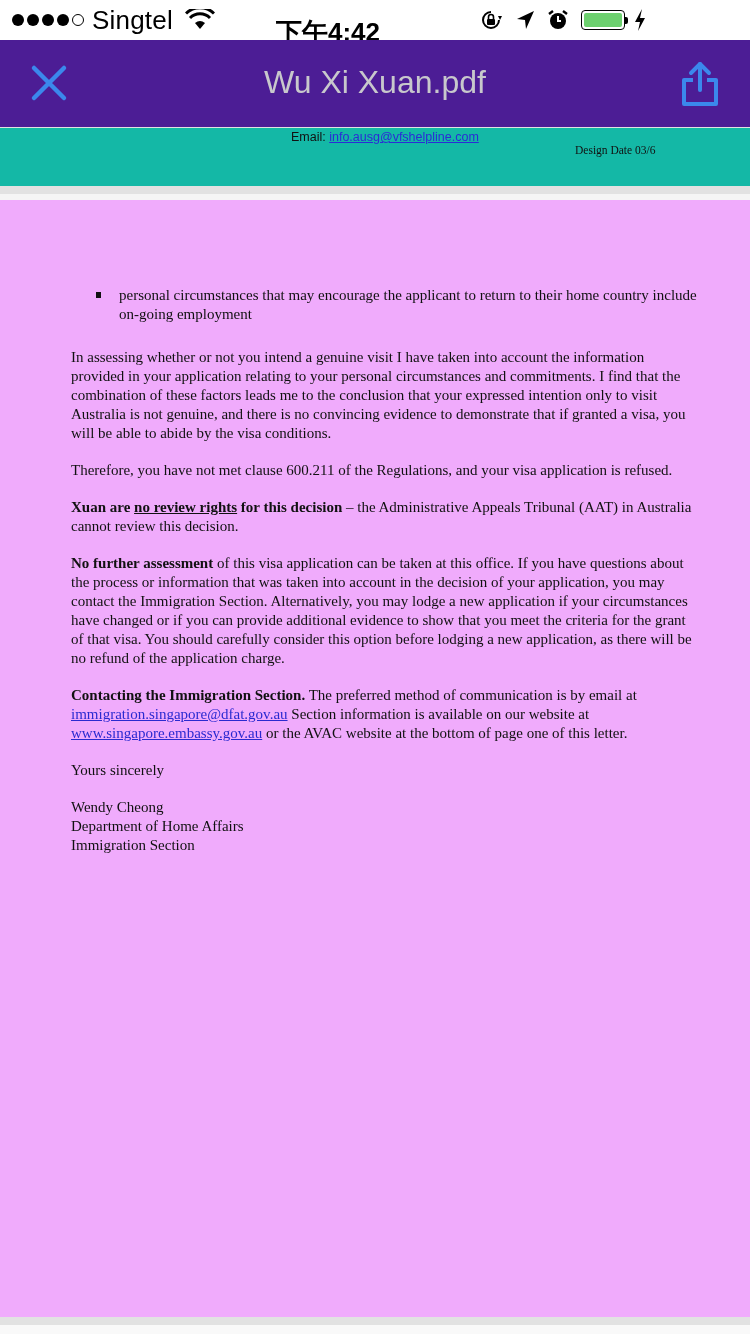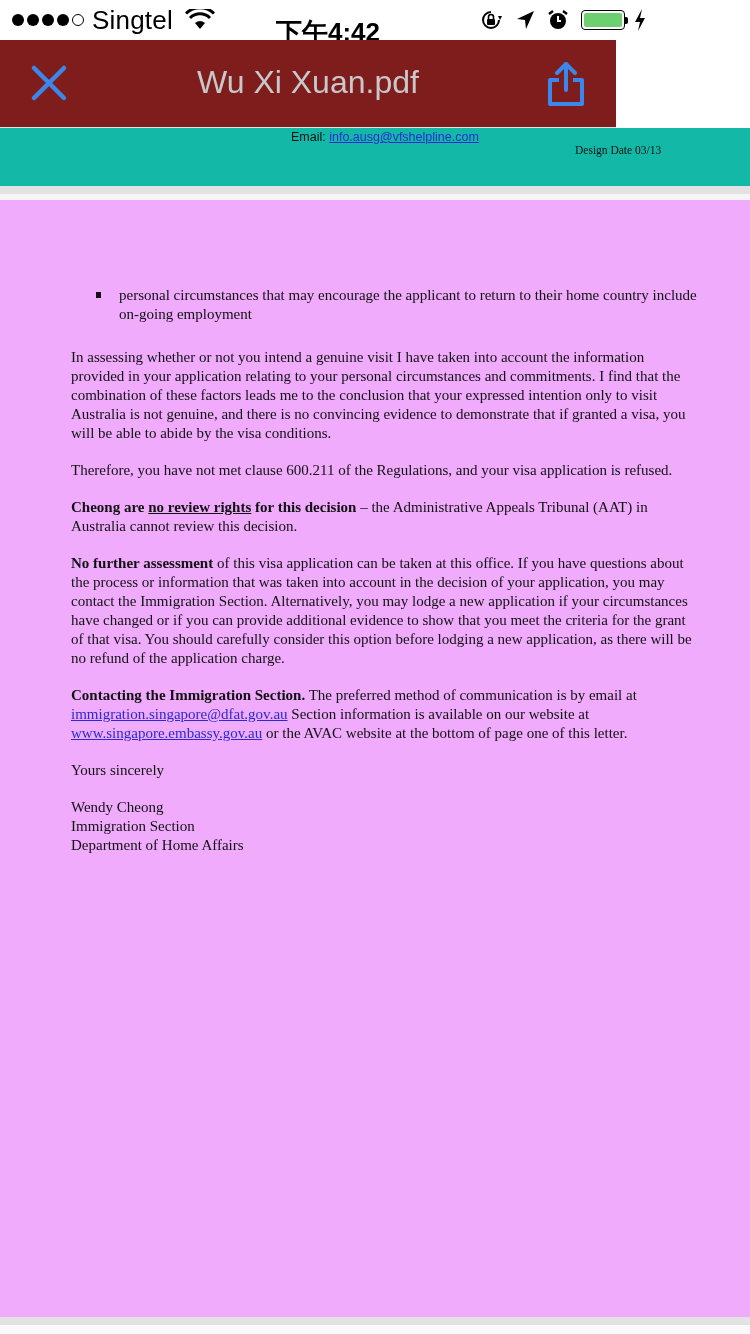--- a/index.html
+++ b/index.html
@@ -15,21 +15,21 @@
     .carrier { font-size: 26px; letter-spacing: 0.2px; }
     .wifi { margin-left: 12px; width: 30px; height: 22px; }
     .sb-time { position: absolute; left: 0; right: 0; top: 15px; text-align: center; font-size: 26px; font-weight: bold; color: #000; }
     .sb-right { position: absolute; right: 10px; top: 6px; height: 28px; display: flex; align-items: center; gap: 12px; }
     .battery { display: flex; align-items: center; }
     .batt-body { width: 44px; height: 20px; border: 1.5px solid #000; border-radius: 4px; padding: 2px; }
     .batt-fill { width: 100%; height: 100%; background: #6cd06e; border-radius: 2px; }
     .batt-tip { width: 3px; height: 7px; background: #000; border-radius: 0 2px 2px 0; }
 
     
-    .nav-bar { position: absolute; top: 40px; left: 0; width: 616px; height: 88px; background: #7f1d1d; border-bottom: 1px solid #e2e2e2; z-index: 2; }
+    .nav-bar { position: absolute; top: 40px; left: 0; width: 750px; height: 88px; background: #4c1d95; border-bottom: 1px solid #e2e2e2; z-index: 2; }
     .nav-close { position: absolute; left: 30px; top: 24px; width: 38px; height: 38px; cursor: pointer; }
     .nav-title { position: absolute; left: 0; right: 0; top: 24px; text-align: center; font-size: 32px; color: #c8c8cc; }
     .nav-share { position: absolute; right: 30px; top: 20px; width: 40px; height: 48px; cursor: pointer; }
 
     
     .page-fragment { position: absolute; top: 128px; left: 0; width: 750px; height: 58px; background: #14b8a6; overflow: hidden; }
     .frag-email { position: absolute; left: 291px; top: 2px; font-size: 12.5px; color: #111; font-family: "Liberation Sans", sans-serif; }
     .frag-email a { color: #2b2bd6; text-decoration: underline; }
     .frag-design { position: absolute; left: 575px; top: 16px; font-size: 11.5px; color: #111; font-family: "Liberation Serif", serif; }
 
@@ -107,46 +107,46 @@
     <path d="M11 13 L20 4 L29 13" stroke="#3b88ec" stroke-width="4" fill="none" stroke-linecap="round" stroke-linejoin="round"></path>
     <path d="M13 20 H4 V44 H36 V20 H27" stroke="#3b88ec" stroke-width="4" fill="none" stroke-linejoin="round"></path>
   </svg>
 </div>
 
 <div class="page-fragment">
   <div class="frag-email">
     <span>Email:</span>
     <a>info.ausg@vfshelpline.com</a>
   </div>
-  <div class="frag-design">Design Date 03/13</div>
+  <div class="frag-design">Design Date 03/6</div>
 </div>
 <div class="page-gap"></div>
 <div class="page-gap-light"></div>
 
 <div class="page">
   <div class="doc">
     <div class="bullet">
       <span class="bullet-mark"></span>
       <span>personal circumstances that may encourage the applicant to return to their home country include on-going employment</span>
     </div>
 
     <p>In assessing whether or not you intend a genuine visit I have taken into account the information provided in your application relating to your personal circumstances and commitments. I find that the combination of these factors leads me to the conclusion that your expressed intention only to visit Australia is not genuine, and there is no convincing evidence to demonstrate that if granted a visa, you will be able to abide by the visa conditions.</p>
 
     <p>Therefore, you have not met clause 600.211 of the Regulations, and your visa application is refused.</p>
 
-    <p><b>Cheong are </b><b class="ul">no review rights</b><b> for this decision</b><span> – the Administrative Appeals Tribunal (AAT) in Australia cannot review this decision.</span></p>
+    <p><b>Xuan are </b><b class="ul">no review rights</b><b> for this decision</b><span> – the Administrative Appeals Tribunal (AAT) in Australia cannot review this decision.</span></p>
 
     <p><b>No further assessment</b><span> of this visa application can be taken at this office. If you have questions about the process or information that was taken into account in the decision of your application, you may contact the Immigration Section. Alternatively, you may lodge a new application if your circumstances have changed or if you can provide additional evidence to show that you meet the criteria for the grant of that visa.  You should carefully consider this option before lodging a new application, as there will be no refund of the application charge.</span></p>
 
     <p><b>Contacting the Immigration Section.</b><span> The preferred method of communication is by email at </span><br><a>immigration.singapore@dfat.gov.au</a><span> Section information is available on our website at </span><br><a>www.singapore.embassy.gov.au</a><span> or the AVAC website at the bottom of page one of this letter.</span></p>
 
     <p>Yours sincerely</p>
 
     <div class="sig">
       <p>Wendy Cheong</p>
+      <p>Department of Home Affairs</p>
       <p>Immigration Section</p>
-      <p>Department of Home Affairs</p>
     </div>
   </div>
 </div>
 
 <div class="bottom-gap"></div>
 <div class="bottom-light"></div>
 
 </body></html>

